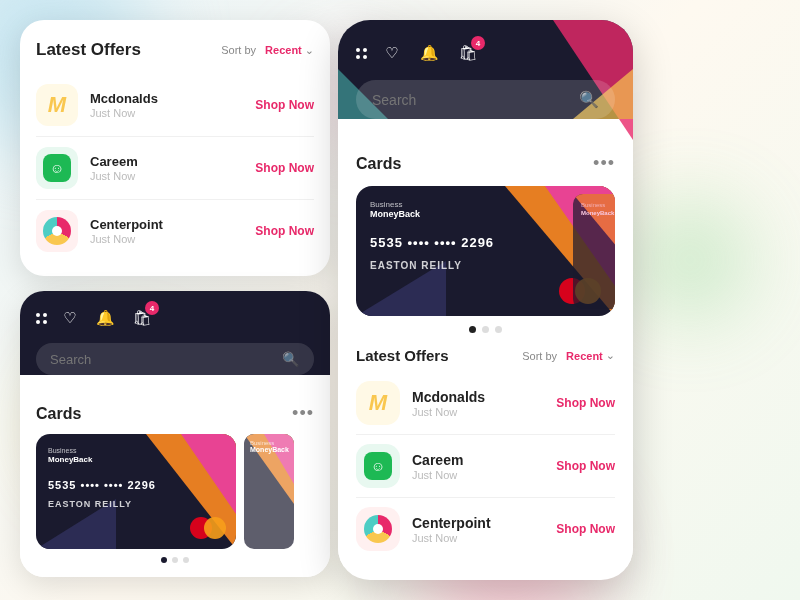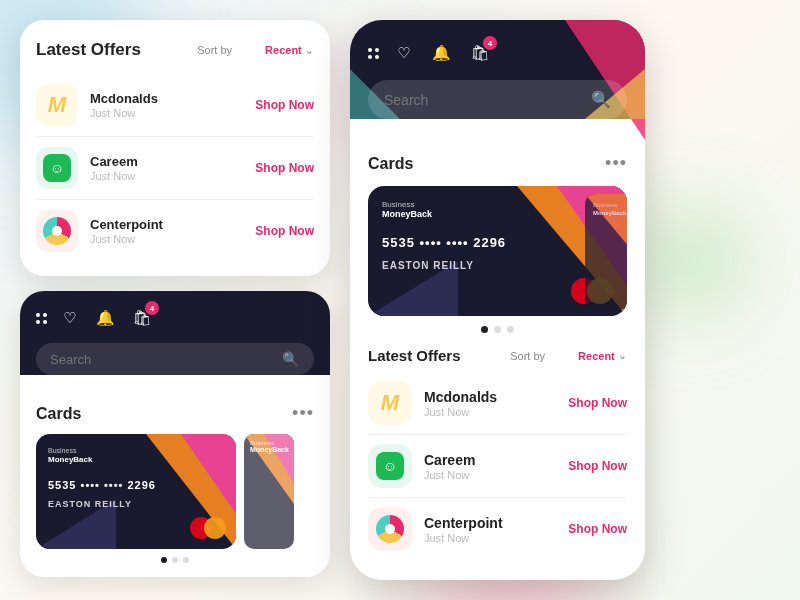--- a/index.html
+++ b/index.html
@@ -31,21 +31,21 @@
     .blob4 { width: 120px; height: 120px; background: #6bcb77; top: 200px; right: 50px; opacity: 0.3; }
     .blob5 { width: 100px; height: 100px; background: #ffc8dd; top: 50px; right: 400px; opacity: 0.4; }
 
     
     .page {
       position: relative;
       z-index: 1;
       width: 800px;
       height: 600px;
       display: flex;
-      gap: 20px;
+      gap: 8px;
       padding: 20px;
     }
 
     
     .left-col {
       display: flex;
       flex-direction: column;
       gap: 15px;
       width: 310px;
     }
@@ -81,21 +81,20 @@
       font-size: 11px;
       color: #888;
       display: flex;
       align-items: center;
       gap: 3px;
     }
 
     .sort-recent {
       color: #e8296a;
       font-weight: 600;
-      margin-left: 24px;
     }
 
     .offer-item {
       display: flex;
       align-items: center;
       padding: 8px 0;
     }
 
     .offer-logo {
       width: 42px;

